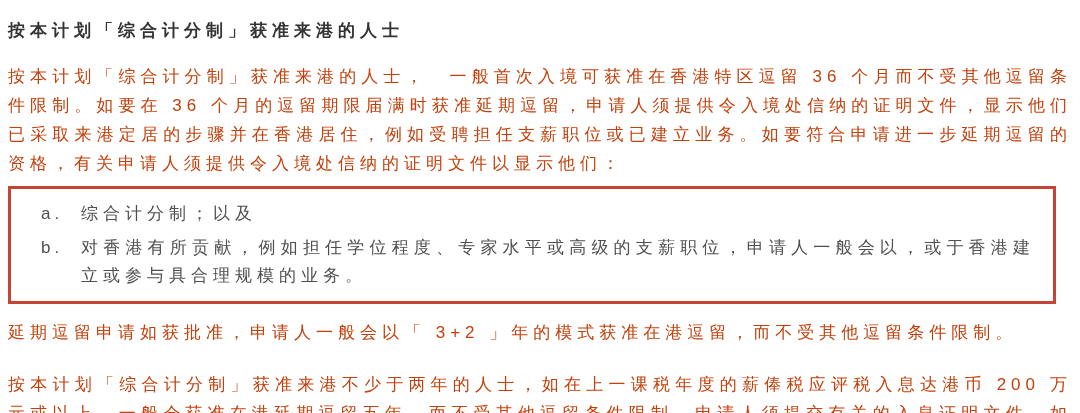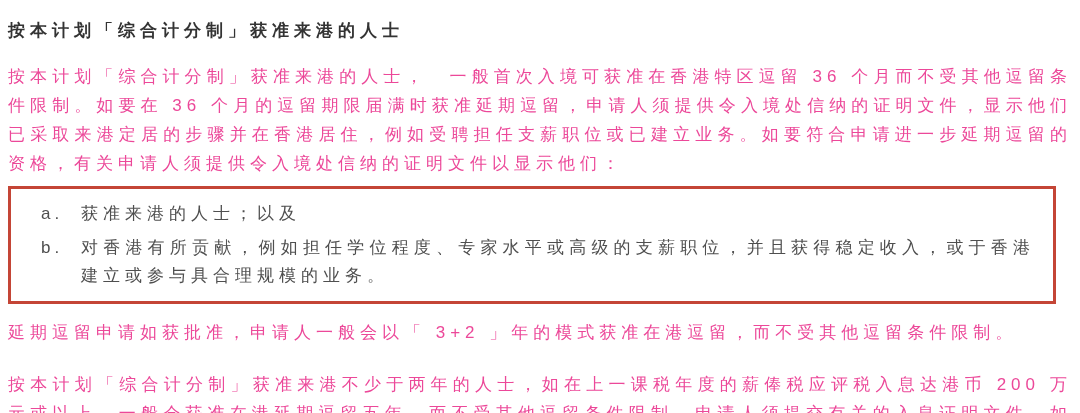--- a/index.html
+++ b/index.html
@@ -26,21 +26,21 @@
     letter-spacing: 5px;
     line-height: 22px;
     margin-bottom: 20px;
   }
   .para {
     font-size: 17px;
     letter-spacing: 5px;
     line-height: 29px;
     text-align: justify;
     text-justify: inter-ideograph;
-    color: #ec4899;
+    color: #c2410c;
   }
   .para-1 { margin-bottom: 8px; }
   .highlight-box {
     border: 3px solid #c44536;
     margin: 0 16px 14px 0;
     padding: 11px 18px 11px 30px;
   }
   .hl-item {
     display: flex;
     align-items: flex-start;
@@ -67,25 +67,25 @@
 
 <div class="doc">
 
   <div class="doc-title">按本计划「综合计分制」获准来港的人士</div>
 
   <p class="para para-1">按本计划「综合计分制」获准来港的人士，　一般首次入境可获准在香港特区逗留 36 个月而不受其他逗留条件限制。如要在 36 个月的逗留期限届满时获准延期逗留，申请人须提供令入境处信纳的证明文件，显示他们已采取来港定居的步骤并在香港居住，例如受聘担任支薪职位或已建立业务。如要符合申请进一步延期逗留的资格，有关申请人须提供令入境处信纳的证明文件以显示他们：</p>
 
   <div class="highlight-box">
     <div class="hl-item">
       <span class="hl-label">a.</span>
-      <span class="hl-text">获准来港的人士；以及</span>
+      <span class="hl-text">综合计分制；以及</span>
     </div>
     <div class="hl-item">
       <span class="hl-label">b.</span>
-      <span class="hl-text">对香港有所贡献，例如担任学位程度、专家水平或高级的支薪职位，并且获得稳定收入，或于香港建立或参与具合理规模的业务。</span>
+      <span class="hl-text">对香港有所贡献，例如担任学位程度、专家水平或高级的支薪职位，申请人一般会以，或于香港建立或参与具合理规模的业务。</span>
     </div>
   </div>
 
   <p class="para para-2">延期逗留申请如获批准，申请人一般会以「 3+2 」年的模式获准在港逗留，而不受其他逗留条件限制。</p>
 
   <p class="para para-3">按本计划「综合计分制」获准来港不少于两年的人士，如在上一课税年度的薪俸税应评税入息达港币 200 万元或以上，一般会获准在港延期逗留五年，而不受其他逗留条件限制。申请人须提交有关的入息证明文件，如由税务局发出的上一课税年度的薪俸税评税通知书或相关税务文件。</p>
 
 </div>
 
 </body></html>

